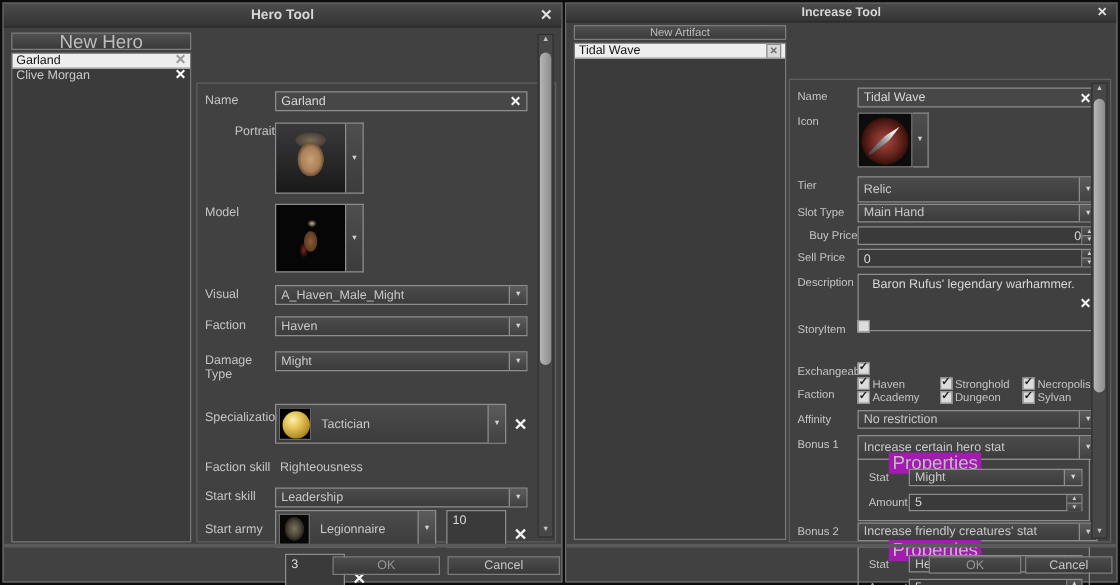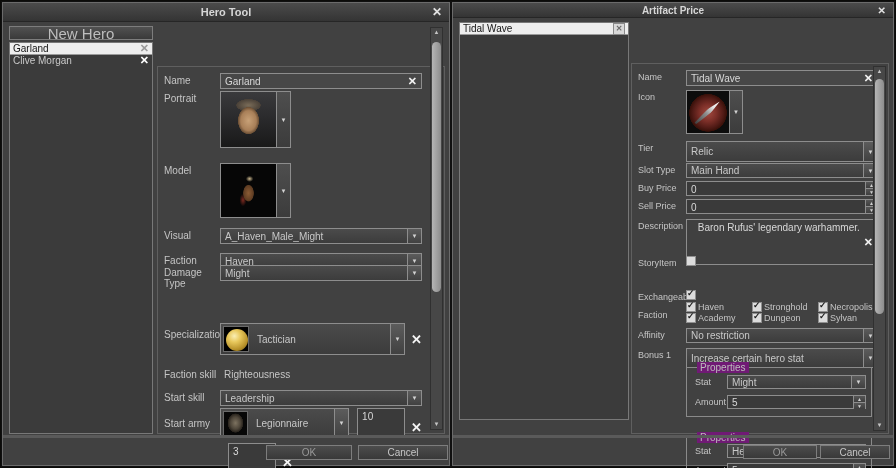--- a/index.html
+++ b/index.html
@@ -36,21 +36,21 @@
   .sb{flex:1;font-size:5px;color:#cfcfcf;background:linear-gradient(#565656,#3e3e3e);display:flex;align-items:center;justify-content:center;}
   .sb+.sb{border-top:1px solid #8d8d8d;}
   .out-x{color:#f5f5f5;font-weight:bold;font-size:13px;margin-left:6px;align-self:center;}
   .img-box{border:1px solid #8d8d8d;background:#000;box-sizing:border-box;position:relative;overflow:hidden;flex-shrink:0;}
   .img-dd-btn{border:1px solid #8d8d8d;border-left:none;background:linear-gradient(#4e4e4e,#3c3c3c);width:14px;
               display:flex;align-items:center;justify-content:center;color:#d2d2d2;font-size:6px;box-sizing:border-box;flex-shrink:0;}
   .cb{width:8px;height:8px;border:1px solid #909090;background:#dcdcdc;position:relative;flex-shrink:0;display:inline-block;}
   .cb .cb-mark{position:absolute;top:-3px;left:0px;font-size:9px;color:#1c1c1c;font-weight:bold;}
   .cb-item{display:flex;align-items:center;gap:2px;color:#c5c5c5;font-size:9px;}
   .fieldset{position:absolute;border:1px solid #8a8a8a;box-sizing:border-box;}
-  .fieldset .legend{position:absolute;top:-6px;left:10px;background:#701a75;padding:0 3px;color:#bdbdbd;font-size:10px;}
+  .fieldset .legend{position:absolute;top:-6px;left:24px;background:#a21caf;padding:0 3px;color:#bdbdbd;font-size:15px;}
   .vscroll{position:absolute;width:13px;background:#474747;border:1px solid #303030;box-sizing:border-box;}
   .vthumb{position:absolute;left:1px;right:1px;background:linear-gradient(90deg,#b5b5b5,#8d8d8d);border-radius:5px;}
   .varr{position:absolute;left:0;right:0;text-align:center;color:#c4c4c4;font-size:6px;line-height:9px;}
   .footer-line{position:absolute;left:0;right:0;height:3px;background:#5a5a5a;}
   .btn{position:absolute;height:15px;background:linear-gradient(#4c4c4c,#393939);border:1px solid #7d7d7d;
        color:#c6c6c6;font-size:10px;display:flex;align-items:center;justify-content:center;box-sizing:border-box;}
   .btn.dim{color:#989898;}
   .hrow{position:absolute;left:6px;right:22px;display:flex;align-items:flex-start;}
   .hrow .lbl{width:56px;}
   .arow{position:absolute;left:6px;width:240px;display:flex;align-items:flex-start;}
@@ -104,21 +104,21 @@
   <div class="form-box" style="left:154px;top:20px;right:4px;bottom:31px;">
 
     <div class="hrow" style="top:6px;">
       <span class="lbl">Name</span>
       <div class="txt-input">
         <span class="in-text">Garland</span>
         <span class="in-x">✕</span>
       </div>
     </div>
 
-    <div class="hrow" style="top:24px;">
+    <div class="hrow" style="top:31px;text-align:right;">
       <span class="lbl">Portrait</span>
       <div style="display:flex;align-items:stretch;">
         <div class="img-box" style="width:57px;height:57px;">
             <div class="portrait-art"></div>
           </div>
         <div class="img-dd-btn">▼</div>
       </div>
     </div>
 
     <div class="hrow" style="top:96px;">
@@ -140,21 +140,21 @@
     </div>
 
     <div class="hrow" style="top:186px;">
       <span class="lbl">Faction</span>
       <div class="dd">
         <span class="dd-text">Haven</span>
         <span class="dd-btn">▼</span>
       </div>
     </div>
 
-    <div class="hrow" style="top:198px;">
+    <div class="hrow" style="top:214px;">
       <span class="lbl">Damage Type</span>
       <div class="dd">
         <span class="dd-text">Might</span>
         <span class="dd-btn">▼</span>
       </div>
     </div>
 
 
     <div class="hrow" style="top:256px;">
       <span class="lbl" style="padding-top:6px;">Specialization</span>
@@ -211,25 +211,26 @@
     <span class="varr" style="bottom:0;">▼</span>
   </div>
 
   <div class="footer-line" style="bottom:27px;"></div>
   <div class="btn dim" style="left:263px;bottom:5px;width:86px;">OK</div>
   <div class="btn" style="left:355px;bottom:5px;width:90px;">Cancel</div>
 </div>
 
 <div class="window" style="left:452px;top:2px;width:442px;height:464px;">
   <div class="titlebar" style="height:14px;font-size:10px;">
-    <span>Artifact Price</span>
+    <span>Increase Tool</span>
     <span class="close" style="font-size:10px;">✕</span>
   </div>
 
   <div style="position:absolute;left:6px;top:17px;width:170px;">
+    <div class="panel-btn" style="height:12px;font-size:9px;">New Artifact</div>
     <div class="list" style="margin-top:2px;height:398px;">
       <div class="list-row selected">
         <span>Tidal Wave</span>
         <span class="boxed-x">✕</span>
       </div>
     </div>
   </div>
 
   <div class="form-box" style="left:178px;top:17px;right:4px;bottom:31px;">
 
@@ -262,21 +263,21 @@
     </div>
 
     <div class="arow" style="top:99px;">
       <span class="lbl">Slot Type</span>
       <div class="dd" style="height:15px;">
         <span class="dd-text">Main Hand</span>
         <span class="dd-btn">▼</span>
       </div>
     </div>
 
-    <div class="arow" style="top:117px;">
+    <div class="arow" style="top:117px;text-align:right;">
       <span class="lbl">Buy Price</span>
       <div class="spin" style="height:15px;">
         <span class="sp-text">0</span>
         <span class="spin-btns">
           <span class="sb">▲</span>
           <span class="sb">▼</span>
         </span>
       </div>
     </div>
 
@@ -385,20 +386,27 @@
         <div class="spin" style="height:14px;">
           <span class="sp-text" style="padding-top:1px;">5</span>
           <span class="spin-btns">
             <span class="sb">▲</span>
             <span class="sb">▼</span>
           </span>
         </div>
       </div>
     </div>
 
+    <div class="arow" style="top:354px;">
+      <span class="lbl">Bonus 2</span>
+      <div class="dd" style="height:15px;">
+        <span class="dd-text">Increase friendly creatures' stat</span>
+        <span class="dd-btn">▼</span>
+      </div>
+    </div>
 
     <div class="fieldset" style="left:54px;top:373px;width:186px;height:46px;">
       <span class="legend">Properties</span>
       <div style="position:absolute;left:8px;top:6px;right:5px;display:flex;">
         <span class="lbl" style="width:32px;font-size:9px;">Stat</span>
         <div class="dd" style="height:14px;">
           <span class="dd-text">Health</span>
           <span class="dd-btn">▼</span>
         </div>
       </div>

